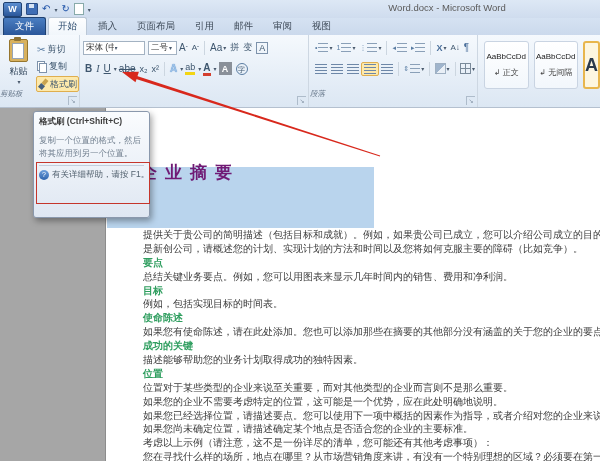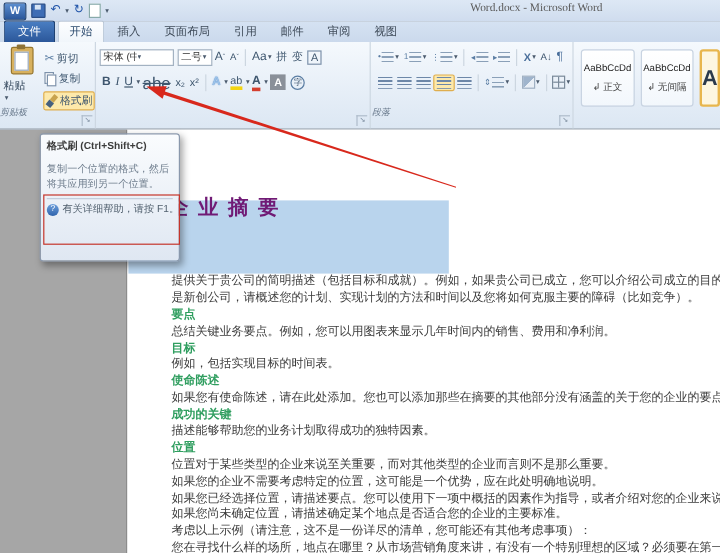--- a/index.html
+++ b/index.html
@@ -11,21 +11,21 @@
             background:linear-gradient(#dde8f5,#cfdcee);display:flex;align-items:center;}
   #qat{display:flex;align-items:center;gap:4px;padding-left:3px;}
   .wlogo{width:17px;height:13px;background:linear-gradient(#5b8ed0,#2b579a);border:1px solid #1f4171;
          border-radius:2px;color:#fff;font-weight:bold;font-size:9px;line-height:13px;text-align:center;}
   .save-ic{width:10px;height:10px;background:#3e6db5;border:1px solid #2a4d85;border-radius:1px;position:relative;}
   .save-ic::before{content:"";position:absolute;left:2px;top:0;width:5px;height:4px;background:#d7e4f4;}
   .qglyph{font-size:10px;color:#1f53a8;line-height:14px;}
   .qdoc{width:8px;height:10px;background:#fff;border:1px solid #8aa;position:relative;}
   .qcaret{font-size:6px;color:#4a5a6d;}
   #win-title{position:absolute;left:447px;top:2px;transform:translateX(-50%);
-             font-size:9.5px;color:#5a5a5a;white-space:nowrap;font-family:Liberation Serif, serif;}
+             font-size:9.5px;color:#5a5a5a;white-space:nowrap;}
 
   
   #tabrow{position:absolute;left:0;top:18px;width:600px;height:17px;background:linear-gradient(#d5e2f2,#cbd9ec);
           display:flex;align-items:flex-end;padding-left:3px;box-sizing:border-box;}
   .tab{font-size:9.5px;color:#3e4a58;padding:2px 9px 2px 9px;margin-right:2px;white-space:nowrap;}
   .tab.file{background:linear-gradient(#4a7ec2,#2b579a);color:#fff;border-radius:2.5px 2.5px 0 0;
             border:1px solid #1f4171;border-bottom:none;padding:2px 11px;}
   .tab.active{background:linear-gradient(#fdfeff,#f1f6fb);border:1px solid #bac7d6;border-bottom:none;
               border-radius:2.5px 2.5px 0 0;color:#2b4a6d;margin-top:44px;}
 
@@ -38,21 +38,21 @@
             color:#7a8a9c;border-left:1px solid #aebccb;border-top:1px solid #aebccb;text-align:center;}
   .rrow{display:flex;align-items:center;}
   .rbtn{display:inline-flex;align-items:center;justify-content:center;color:#3e566e;font-size:10px;
         padding:1px 2px;border-radius:2px;white-space:nowrap;}
   .sel-orange{background:#fde9ab;border:1px solid #dfae4f;}
   .vsep{width:1px;height:14px;background:#ccd6e0;margin:0 3px;}
   .caret{font-size:6px;color:#4a5a6d;margin-left:1px;}
 
   
   #g-clip{left:0;width:80px;}
-  #paste-btn{position:absolute;left:3px;top:4px;width:31px;height:58px;text-align:left;}
+  #paste-btn{position:absolute;left:3px;top:4px;width:31px;height:58px;text-align:center;}
   .paste-ic{width:17px;height:21px;margin:0 auto;background:#d8b15e;border:1px solid #96762e;border-radius:2px;position:relative;}
   .paste-ic::before{content:"";position:absolute;left:2px;top:3px;width:10px;height:14px;background:#fff;border:1px solid #97a5b8;}
   .paste-ic::after{content:"";position:absolute;left:4px;top:-3px;width:7px;height:4px;background:#8f7336;border-radius:1px;}
   #paste-btn .lbl{font-size:9px;color:#33475c;margin-top:3px;}
   #clip-col{position:absolute;left:36px;top:4px;width:43px;}
   #clip-col .rbtn{width:100%;justify-content:flex-start;font-size:9px;height:16px;padding:0 1px;box-sizing:border-box;}
   .cut-ic{font-size:10px;color:#5a7da3;margin-right:2px;}
   .copy-ic{width:9px;height:11px;position:relative;margin-right:3px;}
   .copy-ic::before{content:"";position:absolute;left:0;top:0;width:6px;height:8px;background:#fff;border:1px solid #7d92ab;}
   .copy-ic::after{content:"";position:absolute;left:2px;top:2px;width:6px;height:8px;background:#fff;border:1px solid #7d92ab;}
@@ -62,21 +62,21 @@
 
   
   #g-font{left:81px;width:228px;}
   #g-font .r1{margin:4px 0 0 2px;height:17px;}
   #g-font .r2{margin:3px 0 0 2px;height:19px;}
   .combo{background:#fff;border:1px solid #a3b2c2;height:14px;display:flex;align-items:center;
          font-size:8.5px;color:#333;padding:0 2px;overflow:hidden;box-sizing:border-box;}
   #font-name{width:62px;}#font-name span{white-space:nowrap;overflow:hidden;flex:1;}
   #font-size{width:29px;margin-left:3px;}
   .b{font-weight:bold;} .i{font-style:italic;font-family:"Liberation Serif",serif;}
-  .u{text-decoration:underline;} .strike{text-decoration:line-through;font-size:14px;}
+  .u{text-decoration:underline;} .strike{text-decoration:line-through;font-size:10px;}
   .fx-a{color:#9cc2e8;font-weight:bold;text-shadow:0 0 1px #3a78c2;}
   .hl-ic{border-bottom:3px solid #f3d513;font-size:9px;line-height:10px;}
   .fc-ic{border-bottom:3px solid #d43f2f;font-weight:bold;font-size:10px;line-height:11px;}
   .shade-ic{background:#8a9099;color:#fff;font-size:9px;font-weight:bold;width:13px;height:13px;
             display:inline-flex;align-items:center;justify-content:center;}
   .enc-ic{width:12px;height:12px;border:1px solid #5a7da3;border-radius:50%;font-size:7px;line-height:12px;text-align:center;color:#3e566e;box-sizing:border-box;}
   .boxa{border:1px solid #7d92ab;padding:0 2px;font-size:9px;}
 
   
   #g-para{left:310px;width:168px;}

